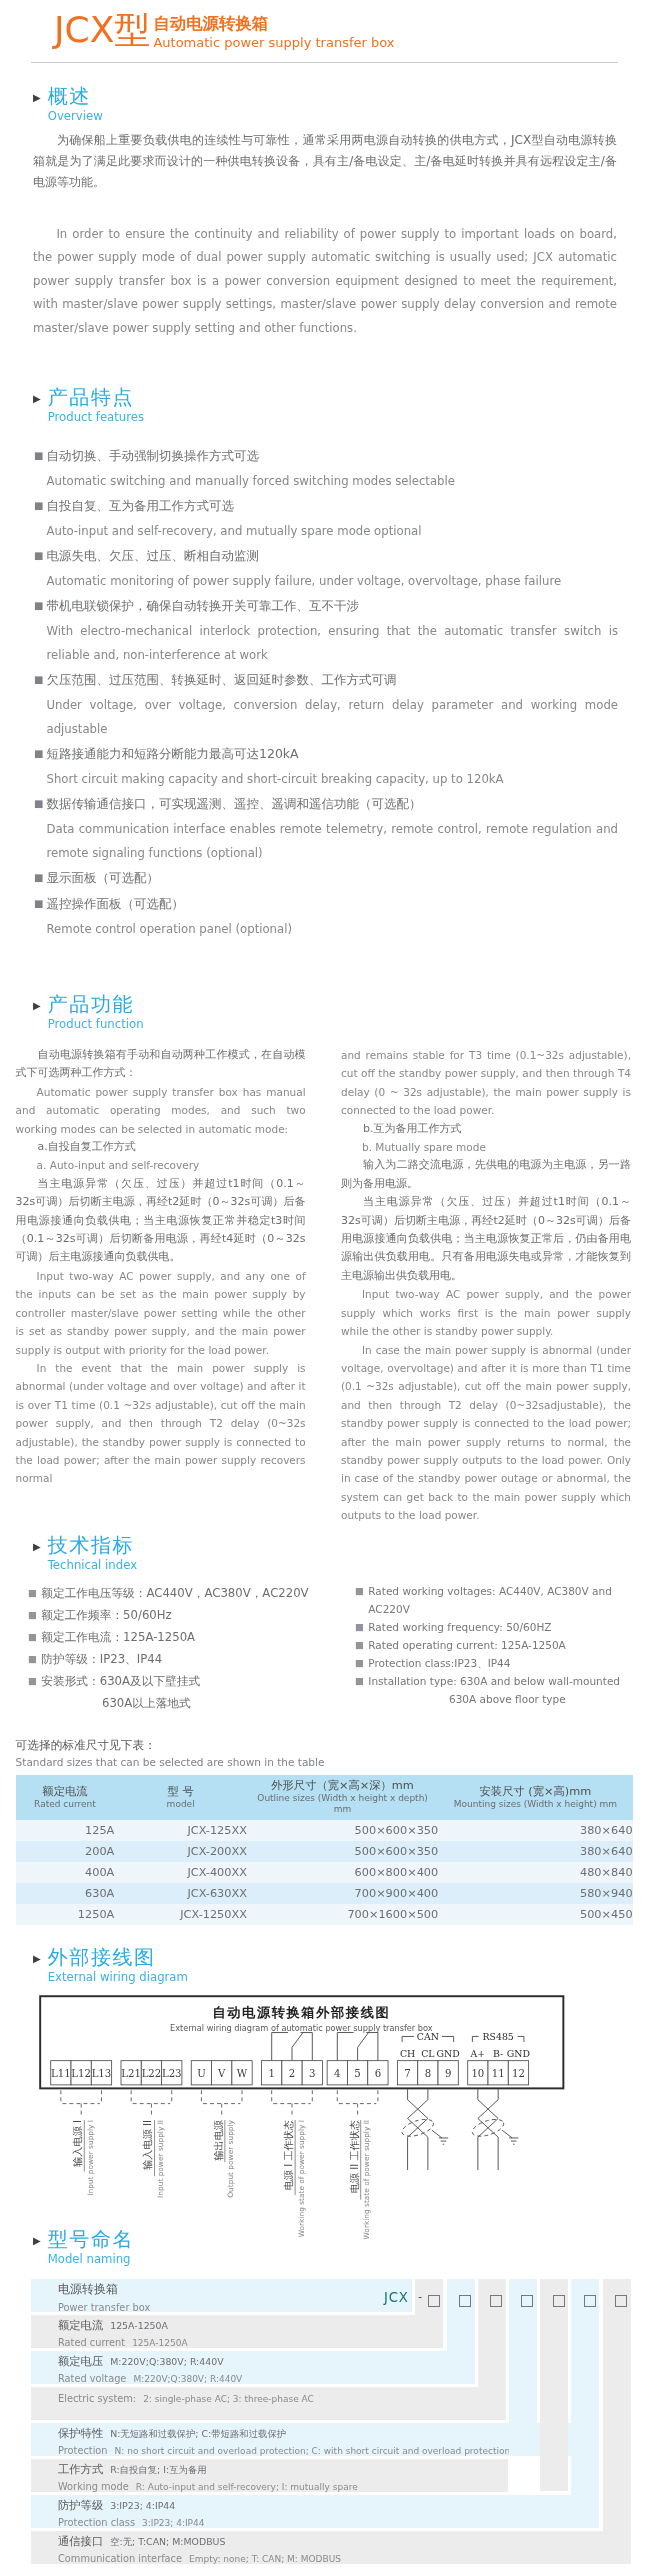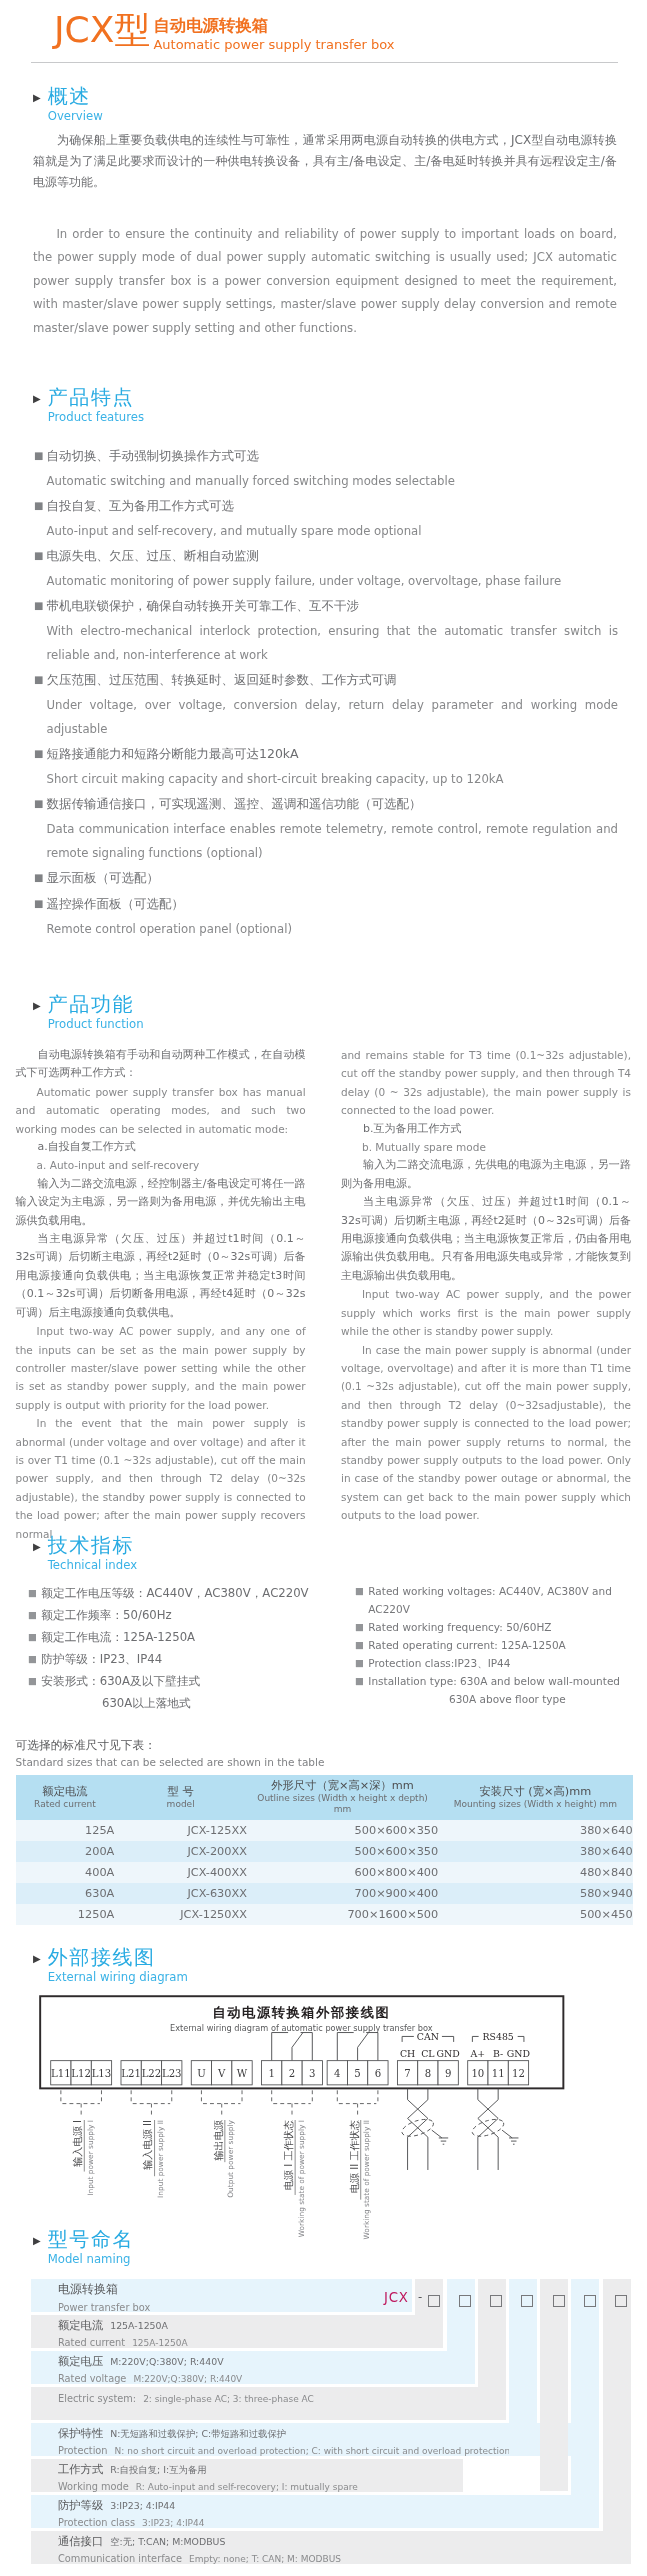--- a/index.html
+++ b/index.html
@@ -1,20 +1,20 @@
 <!DOCTYPE html>
 <html style="font-size:12.5px"><head>
 <meta charset="utf-8">
 <style>
   html,body{margin:0;padding:0;background:#ffffff}
   .page{position:relative;width:648px;height:2576px;background:#fff;overflow:hidden;
         font-family:"DejaVu Sans","Liberation Sans",sans-serif;}
 
   
-  .hdr{position:absolute;left:54px;top:6.2px;display:flex;align-items:flex-end}
+  .hdr{position:absolute;left:54px;top:6.2px;display:flex;align-items:center}
   .hdr-model{color:#f17120;font-size:36px;line-height:48px;font-weight:400}
   .hdr-txt{margin-left:3px;padding-top:5.5px}
   .hdr-cn{color:#f17120;font-size:16.4px;font-weight:700;line-height:21px}
   .hdr-en{color:#f17120;font-size:13px;line-height:18px}
   .rule{position:absolute;left:31px;width:587px;top:62px;border-top:0.8px solid #c8c9cb}
 
   
   .sec{position:absolute;left:33px;display:flex}
   .tri{color:#3f3f41;font-size:10px;line-height:14px;margin-top:7.8px;margin-right:7px}
   .sec-cn{color:#29abe2;font-size:20px;line-height:26px;letter-spacing:1.6px}
@@ -77,21 +77,21 @@
   .nrow.blue{background:#e6f4fc}
   .nrow.gray{background:#ececed}
   .nstrip{position:absolute;top:2279px;width:28px}
   .nstrip.blue{background:#e6f4fc}
   .nstrip.gray{background:#ececed}
   .nr-cn{color:#58595b;font-size:11.3px}
   .nr-spec{color:#6d6e71;font-size:9.4px;margin-left:7px}
   .nr-l2{margin-top:0.8px}
   .nr-en{color:#8a8b8d;font-size:9.8px}
   .nr-spec-en{color:#8a8b8d;font-size:9px;margin-left:7px}
-  .njcx{position:absolute;left:384px;top:2290px;font-size:13.3px;color:#be185d;letter-spacing:0.8px}
+  .njcx{position:absolute;left:384px;top:2290px;font-size:13.3px;color:#0f766e;letter-spacing:0.8px}
   .ndash{position:absolute;left:418px;top:2290px;font-size:11.7px;color:#58595b}
   .nbx{position:absolute;top:2295px;width:10px;height:10px;border:1.2px solid #77787b;background:transparent}
 </style>
 </head>
 <body>
 
 <div class="page">
 
   <div class="hdr">
     <div class="hdr-model">JCX型</div>
@@ -162,21 +162,20 @@
     <div>
       <div class="sec-cn">产品功能</div>
       <div class="sec-en">Product function</div>
     </div>
   </div>
   <div class="func-col" style="left:15.6px">
     <p class="fp-cn">自动电源转换箱有手动和自动两种工作模式，在自动模式下可选两种工作方式：</p>
     <p class="fp-en">Automatic power supply transfer box has manual and automatic operating modes, and such two working modes can be selected in automatic mode:</p>
     <p class="fp-cn">a.自投自复工作方式</p>
     <p class="fp-en">a. Auto-input and self-recovery</p>
-    <p class="fp-cn">输入为二路交流电源，经控制器主/备电设定可将任一路输入设定为主电源，另一路则为备用电源，并优先输出主电源供负载用电。</p>
     <p class="fp-cn">当主电源异常（欠压、过压）并超过t1时间（0.1～32s可调）后切断主电源，再经t2延时（0～32s可调）后备用电源接通向负载供电；当主电源恢复正常并稳定t3时间（0.1～32s可调）后切断备用电源，再经t4延时（0～32s可调）后主电源接通向负载供电。</p>
     <p class="fp-en">Input two-way AC power supply, and any one of the inputs can be set as the main power supply by controller master/slave power setting while the other is set as standby power supply, and the main power supply is output with priority for the load power.</p>
     <p class="fp-en">In the event that the main power supply is abnormal (under voltage and over voltage) and after it is over T1 time (0.1 ~32s adjustable), cut off the main power supply, and then through T2 delay (0~32s adjustable), the standby power supply is connected to the load power; after the main power supply recovers normal</p>
   </div>
   <div class="func-col" style="left:341px">
     <p class="fp-en" style="text-indent:0">and remains stable for T3 time (0.1~32s adjustable), cut off the standby power supply, and then through T4 delay (0 ~ 32s adjustable), the main power supply is connected to the load power.</p>
     <p class="fp-cn">b.互为备用工作方式</p>
     <p class="fp-en">b. Mutually spare mode</p>
     <p class="fp-cn">输入为二路交流电源，先供电的电源为主电源，另一路则为备用电源。</p>
     <p class="fp-cn">当主电源异常（欠压、过压）并超过t1时间（0.1～32s可调）后切断主电源，再经t2延时（0～32s可调）后备用电源接通向负载供电；当主电源恢复正常后，仍由备用电源输出供负载用电。只有备用电源失电或异常，才能恢复到主电源输出供负载用电。</p>
@@ -410,21 +409,21 @@
     <div><span class="nr-cn">额定电压</span><span class="nr-spec">M:220V;Q:380V; R:440V</span></div>
     <div class="nr-l2"><span class="nr-en">Rated voltage</span><span class="nr-spec-en">M:220V;Q:380V; R:440V</span></div>
   </div>
   <div class="nrow gray" style="top:2387px;width:475px">
     <div class="nr-l2"><span class="nr-en">Electric system:</span><span class="nr-spec-en">2: single-phase AC; 3: three-phase AC</span></div>
   </div>
   <div class="nrow blue" style="top:2423px;width:547px">
     <div><span class="nr-cn">保护特性</span><span class="nr-spec">N:无短路和过载保护; C:带短路和过载保护</span></div>
     <div class="nr-l2"><span class="nr-en">Protection</span><span class="nr-spec-en">N: no short circuit and overload protection; C: with short circuit and overload protection</span></div>
   </div>
-  <div class="nrow gray" style="top:2459px;width:432px">
+  <div class="nrow gray" style="top:2459px;width:477px">
     <div><span class="nr-cn">工作方式</span><span class="nr-spec">R:自投自复; I:互为备用</span></div>
     <div class="nr-l2"><span class="nr-en">Working mode</span><span class="nr-spec-en">R: Auto-input and self-recovery; I: mutually spare</span></div>
   </div>
   <div class="nrow blue" style="top:2495px;width:568px">
     <div><span class="nr-cn">防护等级</span><span class="nr-spec">3:IP23; 4:IP44</span></div>
     <div class="nr-l2"><span class="nr-en">Protection class</span><span class="nr-spec-en">3:IP23; 4:IP44</span></div>
   </div>
   <div class="nrow gray" style="top:2531px;width:600px">
     <div><span class="nr-cn">通信接口</span><span class="nr-spec">空:无; T:CAN; M:MODBUS</span></div>
     <div class="nr-l2"><span class="nr-en">Communication interface</span><span class="nr-spec-en">Empty: none; T: CAN; M: MODBUS</span></div>

